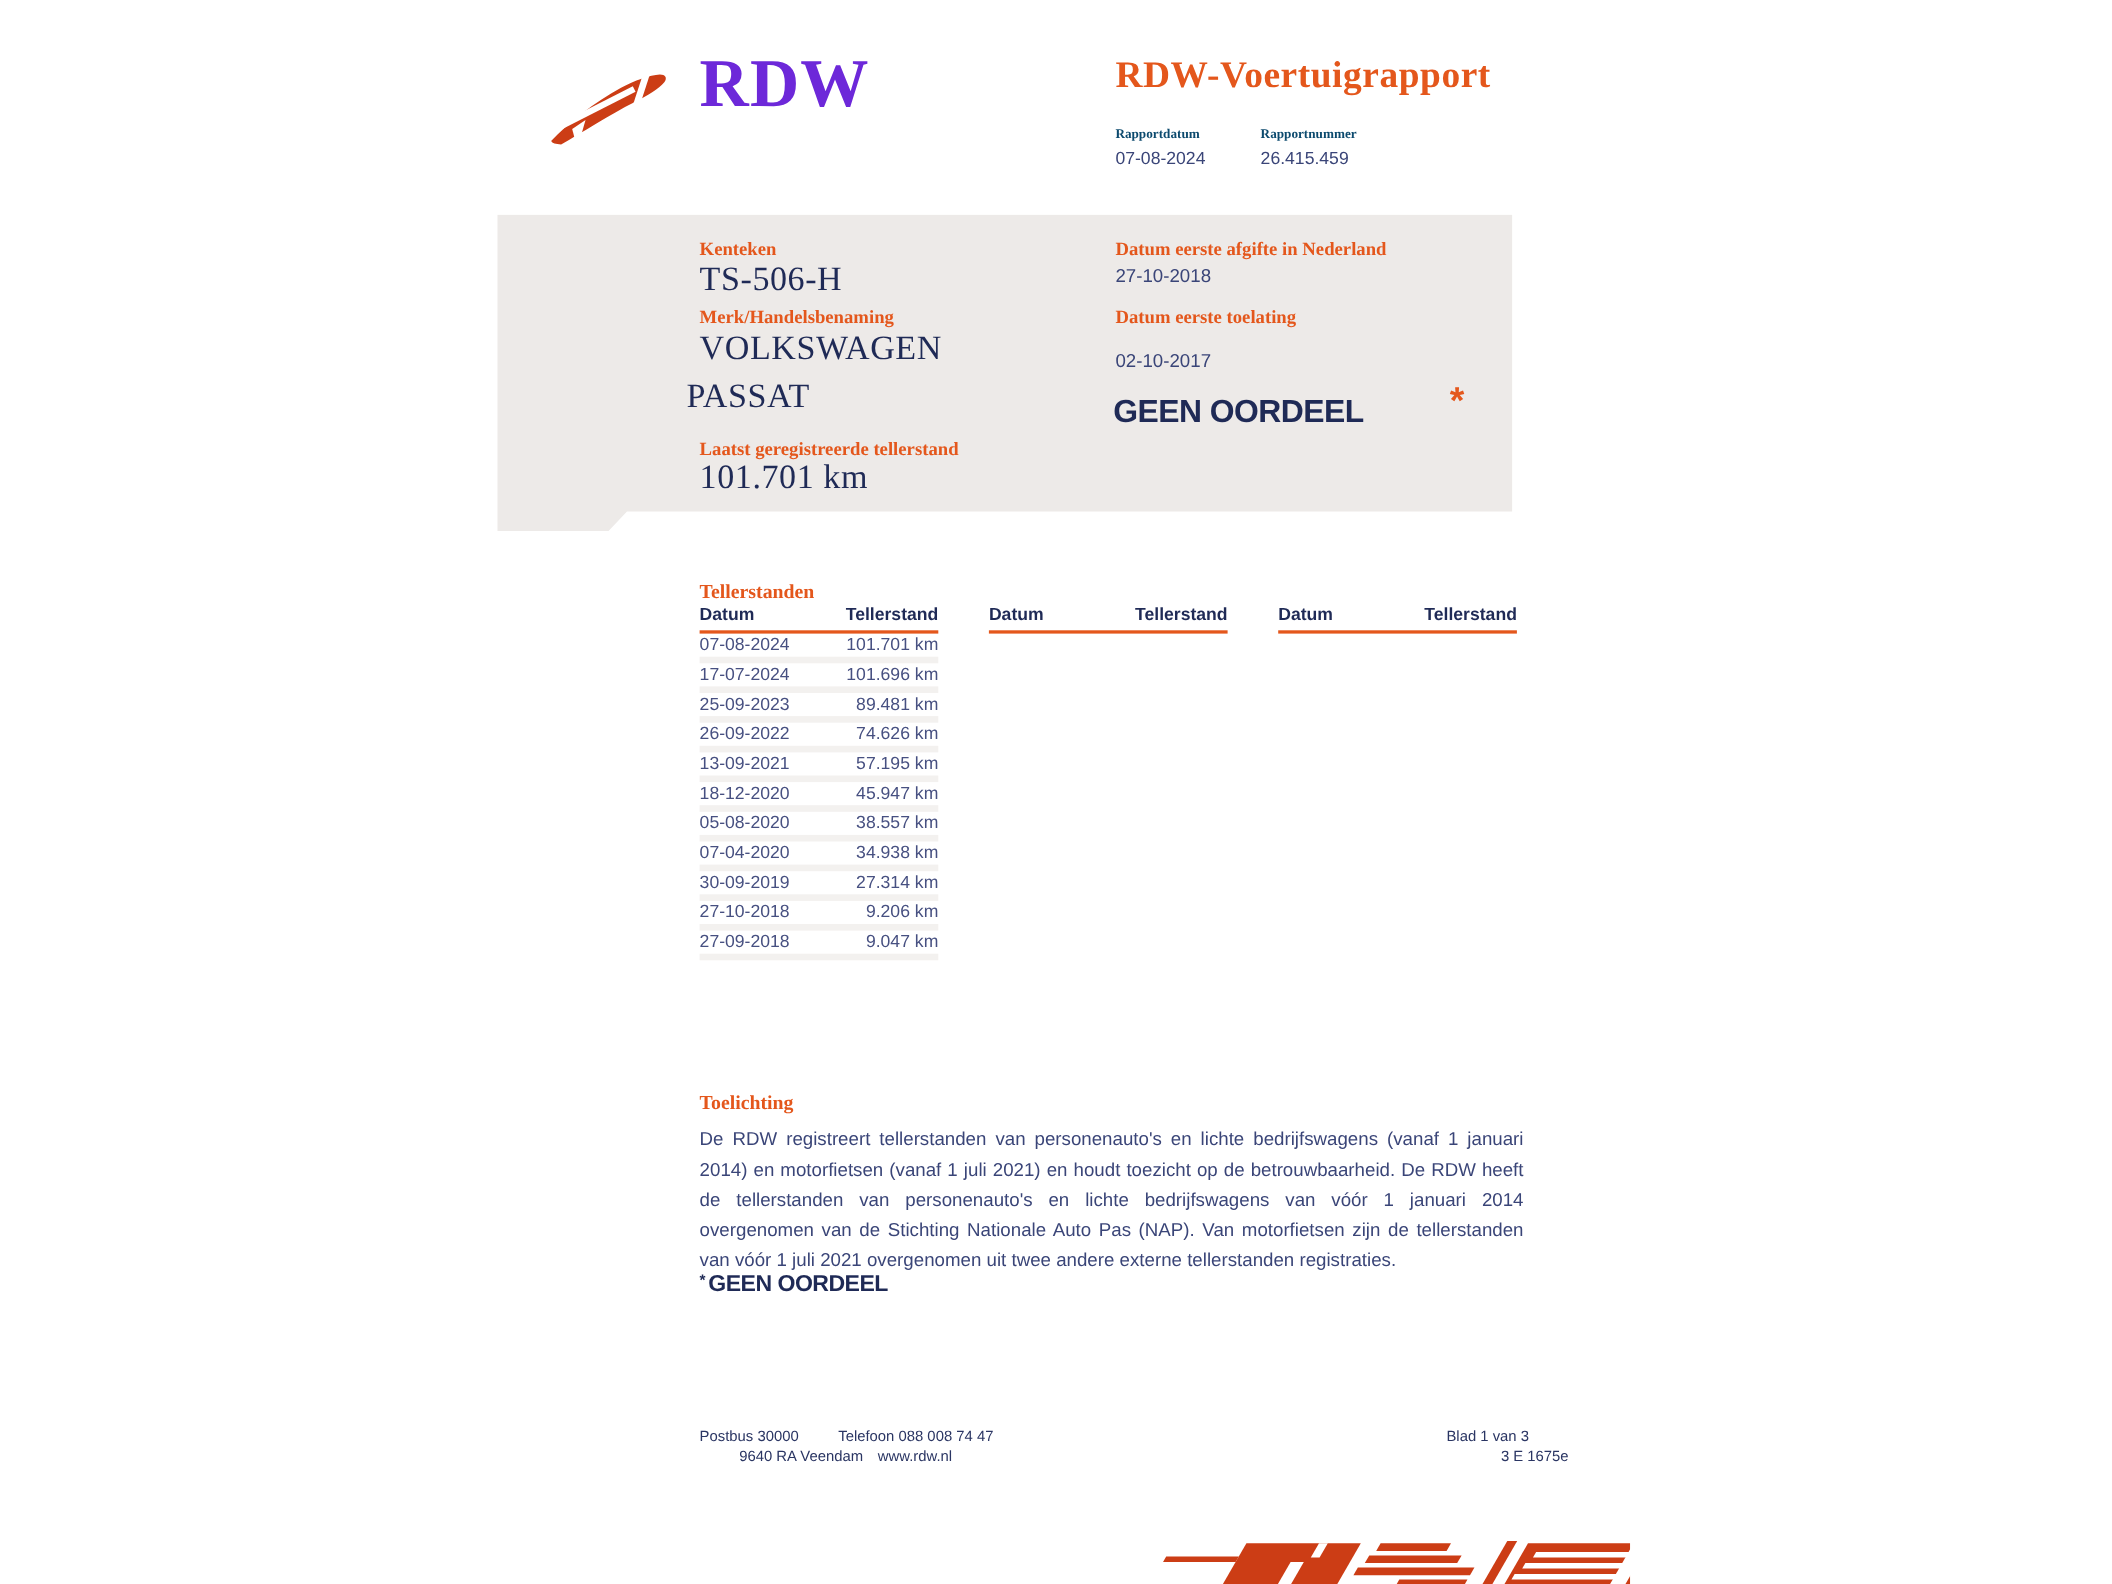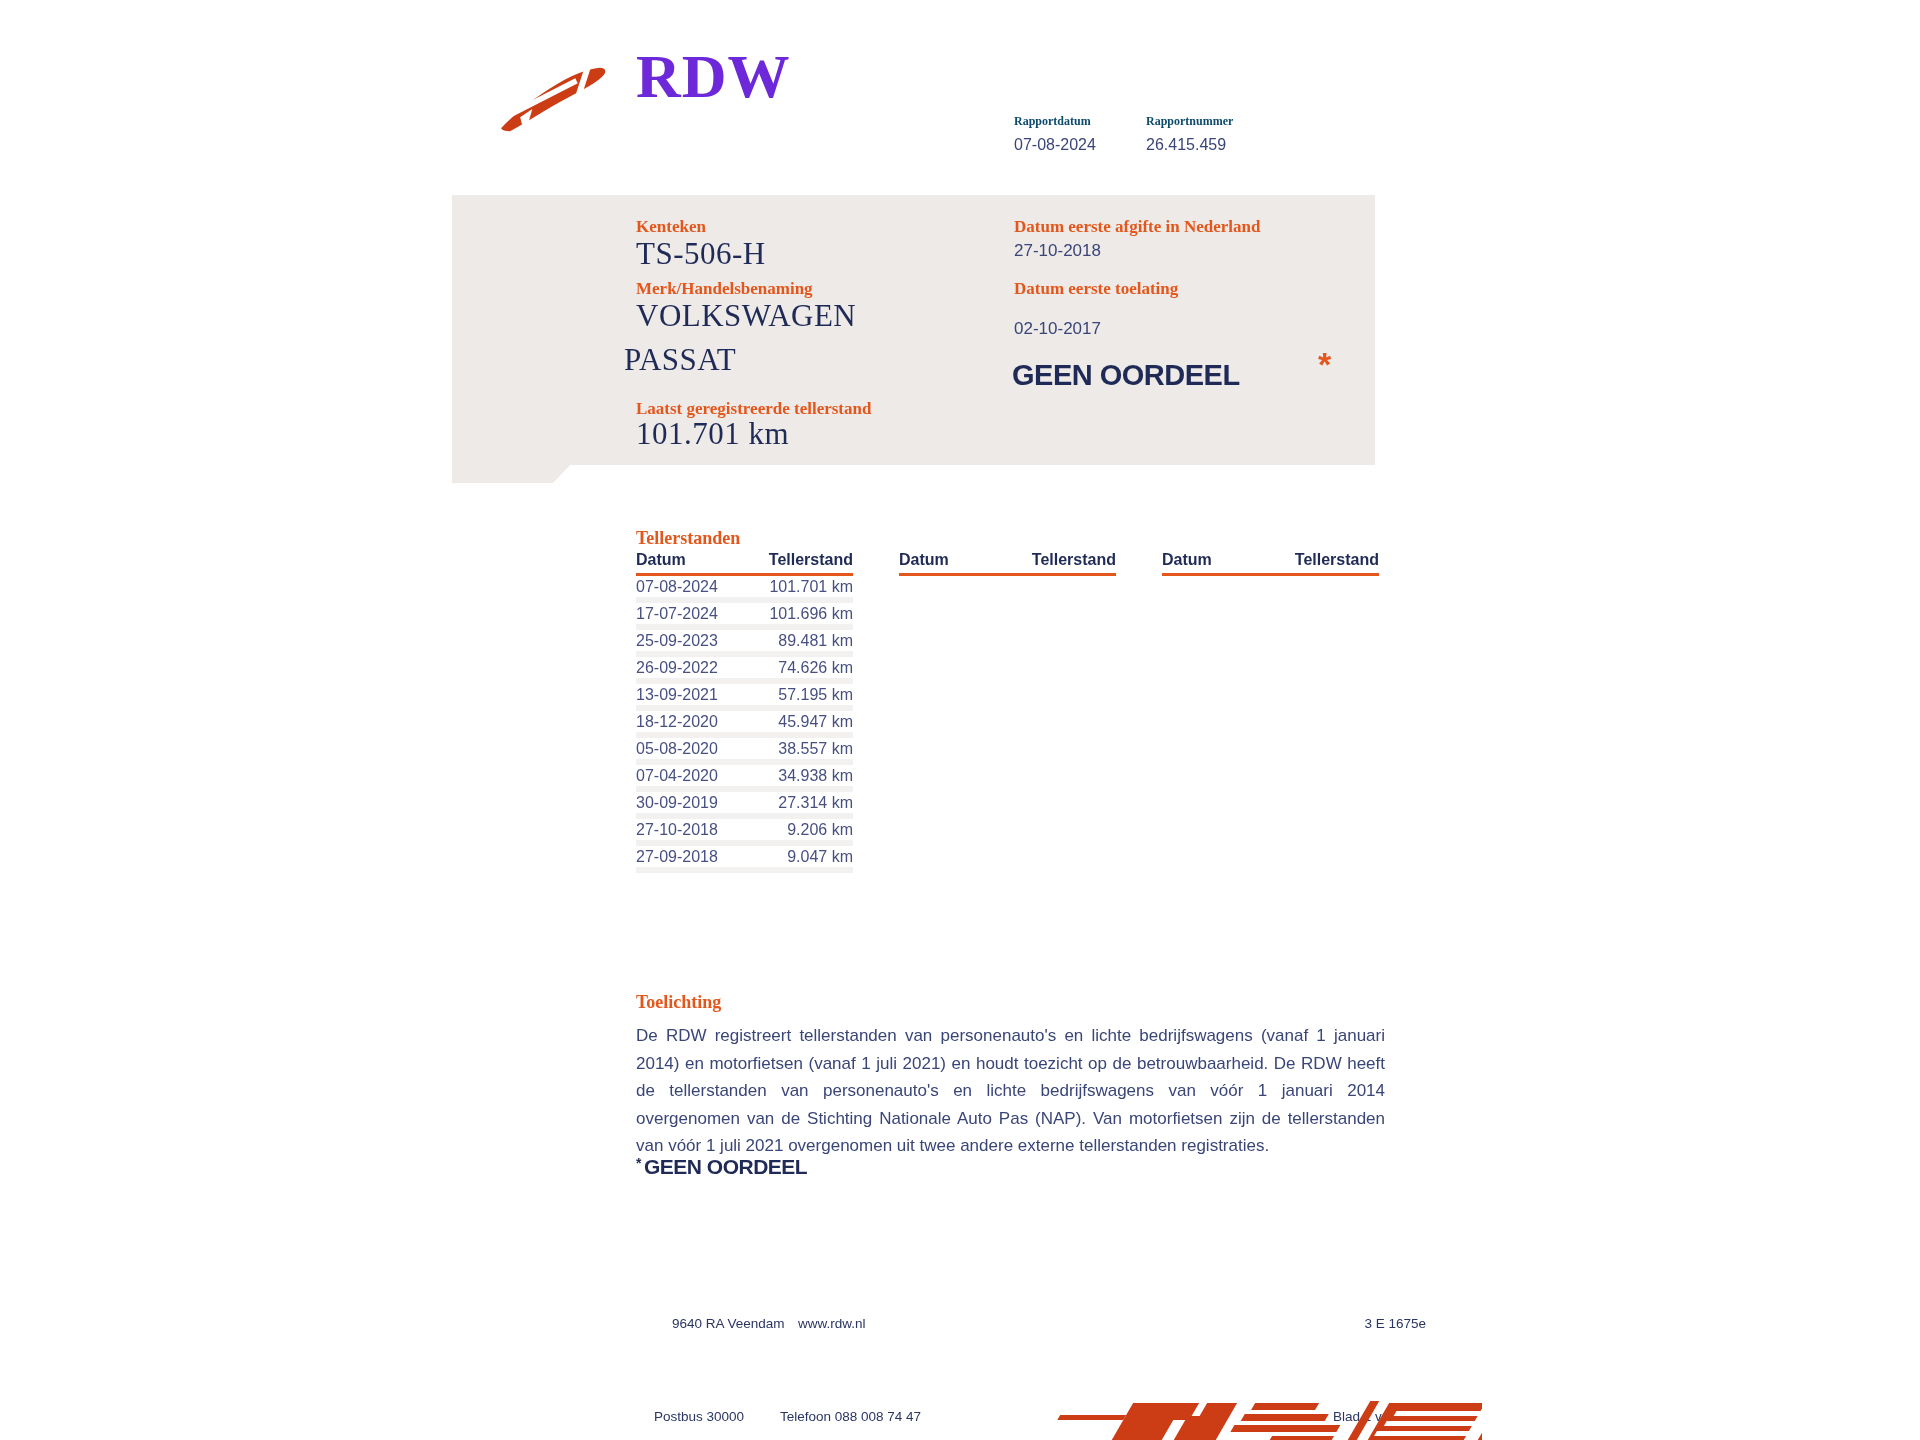--- a/index.html
+++ b/index.html
@@ -44,41 +44,42 @@
     font-size:18px;color:#E4571C;}
   .toel-body{left:636px;top:1022px;width:749px;font-size:17px;line-height:27.5px;
     color:#3A4578;text-align:justify;}
   .oordeel2{left:636px;top:1155px;font-weight:700;font-size:21px;color:#1F2A56;letter-spacing:-0.5px;}
   .oordeel2 .marker{font-size:14px;vertical-align:6px;margin-right:3px;color:#1F2A56;}
   .oordeel2-body{left:636px;top:1184px;width:749px;font-size:17px;line-height:27.5px;
     color:#E4571C;text-align:justify;}
 
   
   .foot{font-size:13.5px;color:#2A3563;}
-  .f-l1{top:1409px;margin-left:18px;} .f-l2{top:1316px;margin-left:36px;}
+  .f-l1{top:1298px;} .f-l2{top:1316px;margin-left:36px;}
   .f-c1{left:636px;} .f-c2{left:762px;}
   .f-right{left:1140px;width:250px;text-align:right;}
 
   
   .wing-logo{left:498px;top:64px;width:116px;height:68px;}
   .watermark{left:1036px;top:1398px;width:446px;height:42px;overflow:hidden;}
 </style>
 </head>
 <body>
 
 <div id="canvas">
 
   <svg class="abs wing-logo" viewBox="0 0 115 66" aria-hidden="true">
     <path fill="#CC3D15" d="M3,63 C18,47 42,28 66,15 C78,8.5 92,3.5 101,3 C106,3 108,6 105,10 C100,16 90,22 78,28 C56,39 30,56 12,66 C7,66 4,65 3,63 Z"></path>
     <rect x="8" y="30" width="74" height="5.5" fill="#ffffff" transform="rotate(-27 45 33)"></rect>
     <rect x="79" y="0" width="6" height="48" fill="#ffffff" transform="rotate(18 82 24)"></rect>
     <polygon points="22,52 34,44 30,58 24,60" fill="#ffffff"></polygon>
   </svg>
   <div class="abs brand-text">RDW</div>
 
+  <div class="abs report-title">RDW-Voertuigrapport</div>
   <div class="abs meta-label meta-l1 meta-c1">Rapportdatum</div>
   <div class="abs meta-label meta-l1 meta-c2">Rapportnummer</div>
   <div class="abs meta-value meta-l2 meta-c1">07-08-2024</div>
   <div class="abs meta-value meta-l2 meta-c2">26.415.459</div>
 
   <div class="abs panel">
     <div class="abs lbl" style="left:184px;top:22px;">Kenteken</div>
     <div class="abs big-serif" style="left:184px;top:42px;">TS-506-H</div>
     <div class="abs lbl" style="left:184px;top:84px;">Merk/Handelsbenaming</div>
     <div class="abs big-serif" style="left:184px;top:104px;">VOLKSWAGEN</div>

